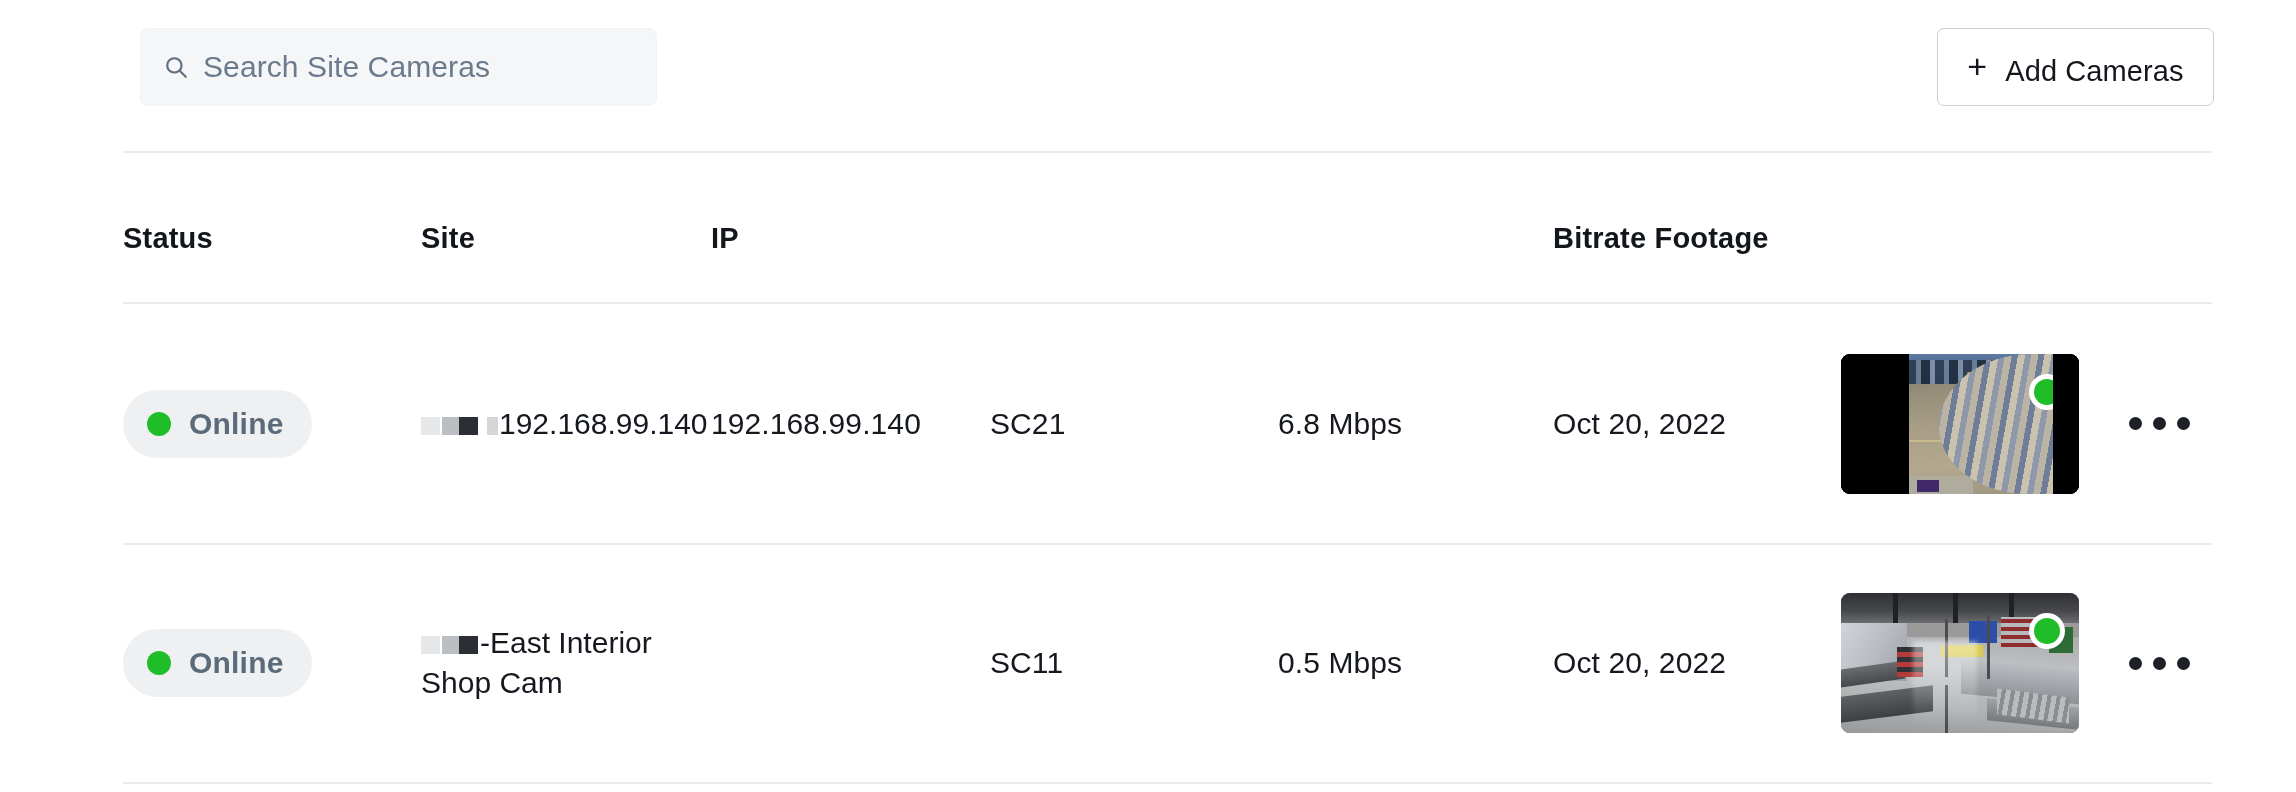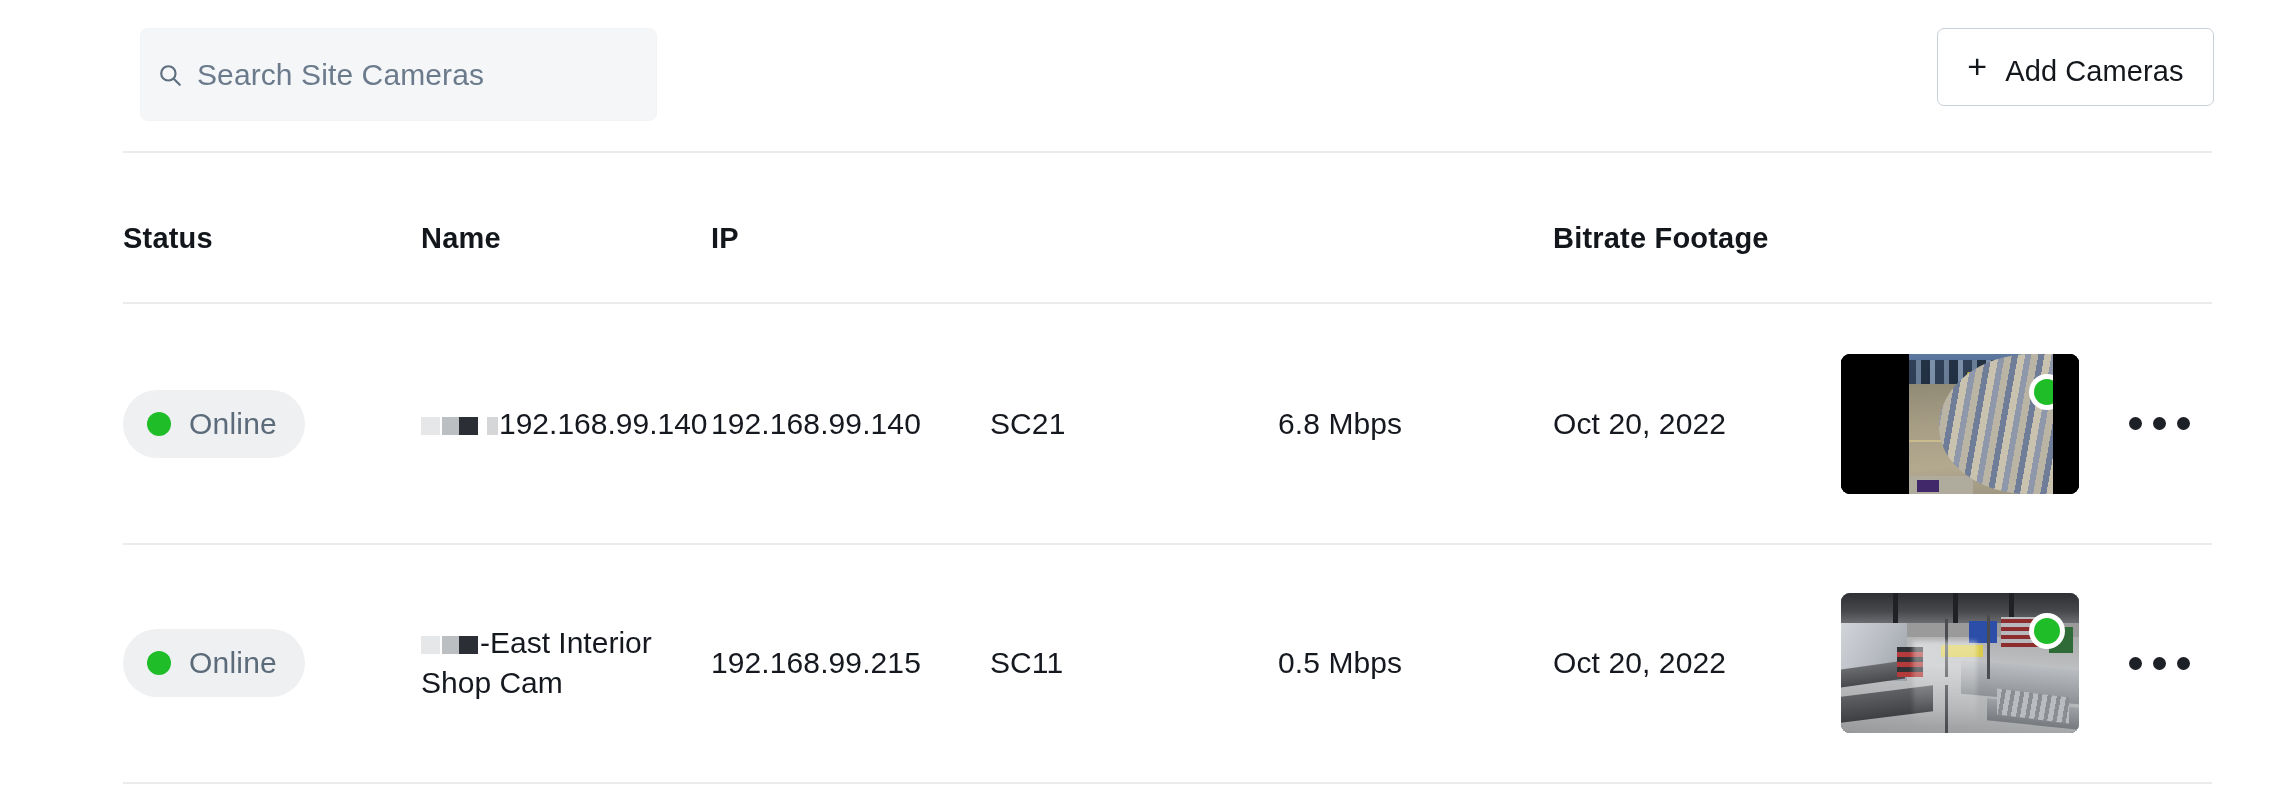--- a/index.html
+++ b/index.html
@@ -14,26 +14,26 @@
   }
   .page { position: relative; width: 2296px; height: 792px; background:#fff; }
 
   
   .toolbar {
     position: absolute; left: 0; top: 0;
     width: 2296px; height: 152px;
   }
   .search-box {
     position: absolute; left: 140px; top: 28px;
-    width: 517px; height: 93px;
+    width: 517px; height: 78px;
     background: #f4f6f8;
     border: 1px solid #f1f3f5;
     border-radius: 8px;
     display: flex; align-items: center;
-    padding: 0 16px;
+    padding: 0 22px;
     gap: 14px;
     cursor: text;
   }
   .search-icon { width: 26px; height: 26px; flex: 0 0 26px; display:block; }
   .search-icon svg { display:block; }
   .search-input {
     border: 0; outline: 0; background: transparent;
     font-family: "Liberation Sans", sans-serif;
     font-size: 30px;
     color: #32404e;
@@ -122,20 +122,21 @@
     letter-spacing: 0.1px;
   }
 
   
   .status-pill {
     display: inline-flex; align-items: center; gap: 18px;
     background: #eef0f2;
     border-radius: 999px;
     padding: 14px 28px 14px 24px;
     height: 68px;
+    font-weight: bold;
   }
   .status-dot {
     width: 24px; height: 24px; border-radius: 50%;
     background: #1fbe29;
     flex: 0 0 24px;
     display: block;
   }
   .status-label {
     font-size: 30px;
     color: #5c6b7a;
@@ -350,21 +351,21 @@
     <div class="rule head-top"></div>
     <div class="rule head-bot"></div>
     <div class="rule row1-bot"></div>
     <div class="rule row2-bot"></div>
 
     <div class="row header-row">
       <div class="cell col-status">
         <span class="th">Status</span>
       </div>
       <div class="cell col-name">
-        <span class="th">Name</span>
+        <span class="th">Site</span>
       </div>
       <div class="cell col-ip">
         <span class="th">IP</span>
       </div>
       <div class="cell col-footage">
         <span class="th">Bitrate Footage</span>
       </div>
     </div>
 
     <div class="row data-row-1">
@@ -436,23 +437,20 @@
           <span class="status-label">Online</span>
         </span>
       </div>
 
       <div class="cell col-name name-cell">
         <span class="name-wrap">
           <span class="redact r1"></span><span class="redact r2"></span><span class="redact r3"></span><span>-East Interior Shop Cam</span>
         </span>
       </div>
 
-      <div class="cell col-ip">
-        <span class="td">192.168.99.215</span>
-      </div>
 
       <div class="cell col-model">
         <span class="td">SC11</span>
       </div>
 
       <div class="cell col-bitrate">
         <span class="td">0.5 Mbps</span>
       </div>
 
       <div class="cell col-footage">

